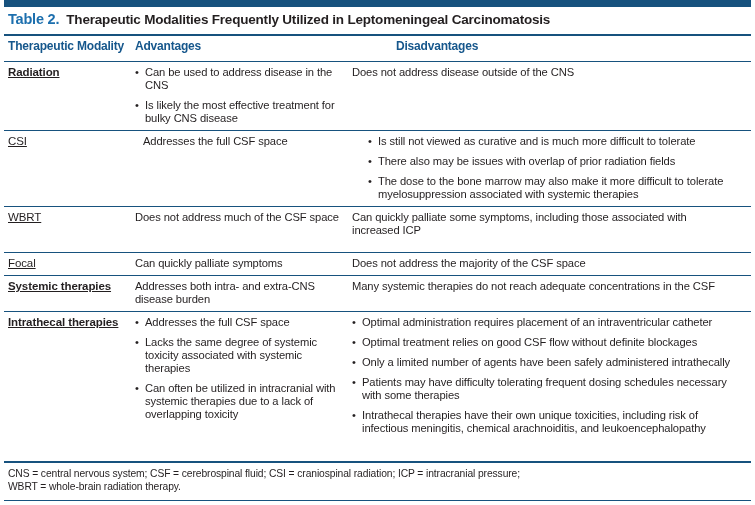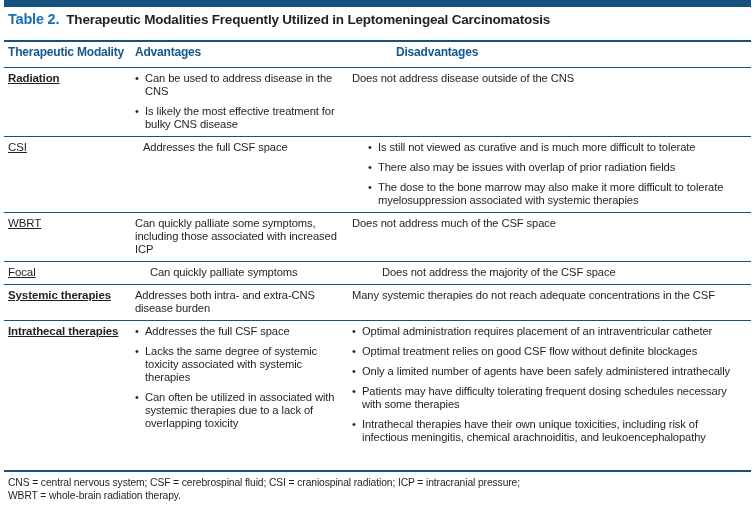--- a/index.html
+++ b/index.html
@@ -18,40 +18,40 @@
   }
   :root {
     --navy:#17527e;
     --label-blue:#1c6fae;
     --head-blue:#16578c;
     --ink:#231f20;
   }
   .topbar { height:7px; background:var(--navy); }
   .caption {
     display:flex; align-items:baseline; gap:7px;
-    padding:4px 2px 4px 4px; height:33px;
+    padding:4px 2px 4px 4px; height:27px;
   }
   .caption .tlabel { font-size:14.5px; font-weight:bold; color:var(--label-blue); letter-spacing:-0.2px; }
   .caption .ttitle { font-size:13.5px; font-weight:bold; color:var(--ink); letter-spacing:-0.2px; }
   .headrule { height:2px; background:var(--navy); }
   .grid3 { display:grid; grid-template-columns:131px 217px 1fr; }
   .thead {
     padding:4px 0 8px;
     border-bottom:1.5px solid var(--navy);
     font-size:12px; font-weight:bold; color:var(--head-blue);
     letter-spacing:-0.2px; line-height:13px;
   }
   .thead .hc1 { padding-left:4px; }
   .thead .hc3 { padding-left:0;margin-left:44px; }
   .row { padding:4px 0 5px; font-size:11.2px; line-height:13px; letter-spacing:-0.1px; }
   .row + .row { border-top:1px solid var(--navy); }
   .row-0 { min-height:66px; }
   .row-1 { min-height:73px;gap:8px; }
   .row-2 { min-height:46px; }
-  .row-3 { min-height:20px;gap:15px; }
+  .row-3 { min-height:20px; }
   .row-4 { min-height:33px; }
   .row-5 { min-height:150px; }
   .cell.c1 { padding-left:4px; padding-right:6px; }
   .cell.c2 { padding-right:14px; }
   .cell.c3 { padding-right:12px; }
   .modality { font-size:11.5px;text-decoration:underline; }
   .modality.bold { font-weight:bold; }
   .bi { display:flex; margin-bottom:7px; }
   .bi:last-child { margin-bottom:0; }
   .bi .dot { flex:0 0 10px; width:10px; }
@@ -116,25 +116,25 @@
             <span class="txt">There also may be issues with overlap of prior radiation fields</span>
           </div>
           <div class="bi">
             <span class="dot">•</span>
             <span class="txt">The dose to the bone marrow may also make it more difficult to tolerate myelosuppression associated with systemic therapies</span>
           </div>
         </div>
       </div>
       <div class="row row-2 grid3">
         <div class="cell c1"><span class="modality">WBRT</span></div>
+        <div class="cell c3">
+          <div class="plain">Does not address much of the CSF space</div>
+        </div>
         <div class="cell c2">
           <div class="plain">Can quickly palliate some symptoms, including those associated with increased ICP</div>
-        </div>
-        <div class="cell c3">
-          <div class="plain">Does not address much of the CSF space</div>
         </div>
       </div>
       <div class="row row-3 grid3">
         <div class="cell c1"><span class="modality">Focal</span></div>
         <div class="cell c2">
           <div class="plain">Can quickly palliate symptoms</div>
         </div>
         <div class="cell c3">
           <div class="plain">Does not address the majority of the CSF space</div>
         </div>
@@ -154,21 +154,21 @@
           <div class="bi">
             <span class="dot">•</span>
             <span class="txt">Addresses the full CSF space</span>
           </div>
           <div class="bi">
             <span class="dot">•</span>
             <span class="txt">Lacks the same degree of systemic toxicity associated with systemic therapies</span>
           </div>
           <div class="bi">
             <span class="dot">•</span>
-            <span class="txt">Can often be utilized in associated with systemic therapies due to a lack of overlapping toxicity</span>
+            <span class="txt">Can often be utilized in intracranial with systemic therapies due to a lack of overlapping toxicity</span>
           </div>
         </div>
         <div class="cell c3">
           <div class="bi">
             <span class="dot">•</span>
             <span class="txt">Optimal administration requires placement of an intraventricular catheter</span>
           </div>
           <div class="bi">
             <span class="dot">•</span>
             <span class="txt">Optimal treatment relies on good CSF flow without definite blockages</span>

